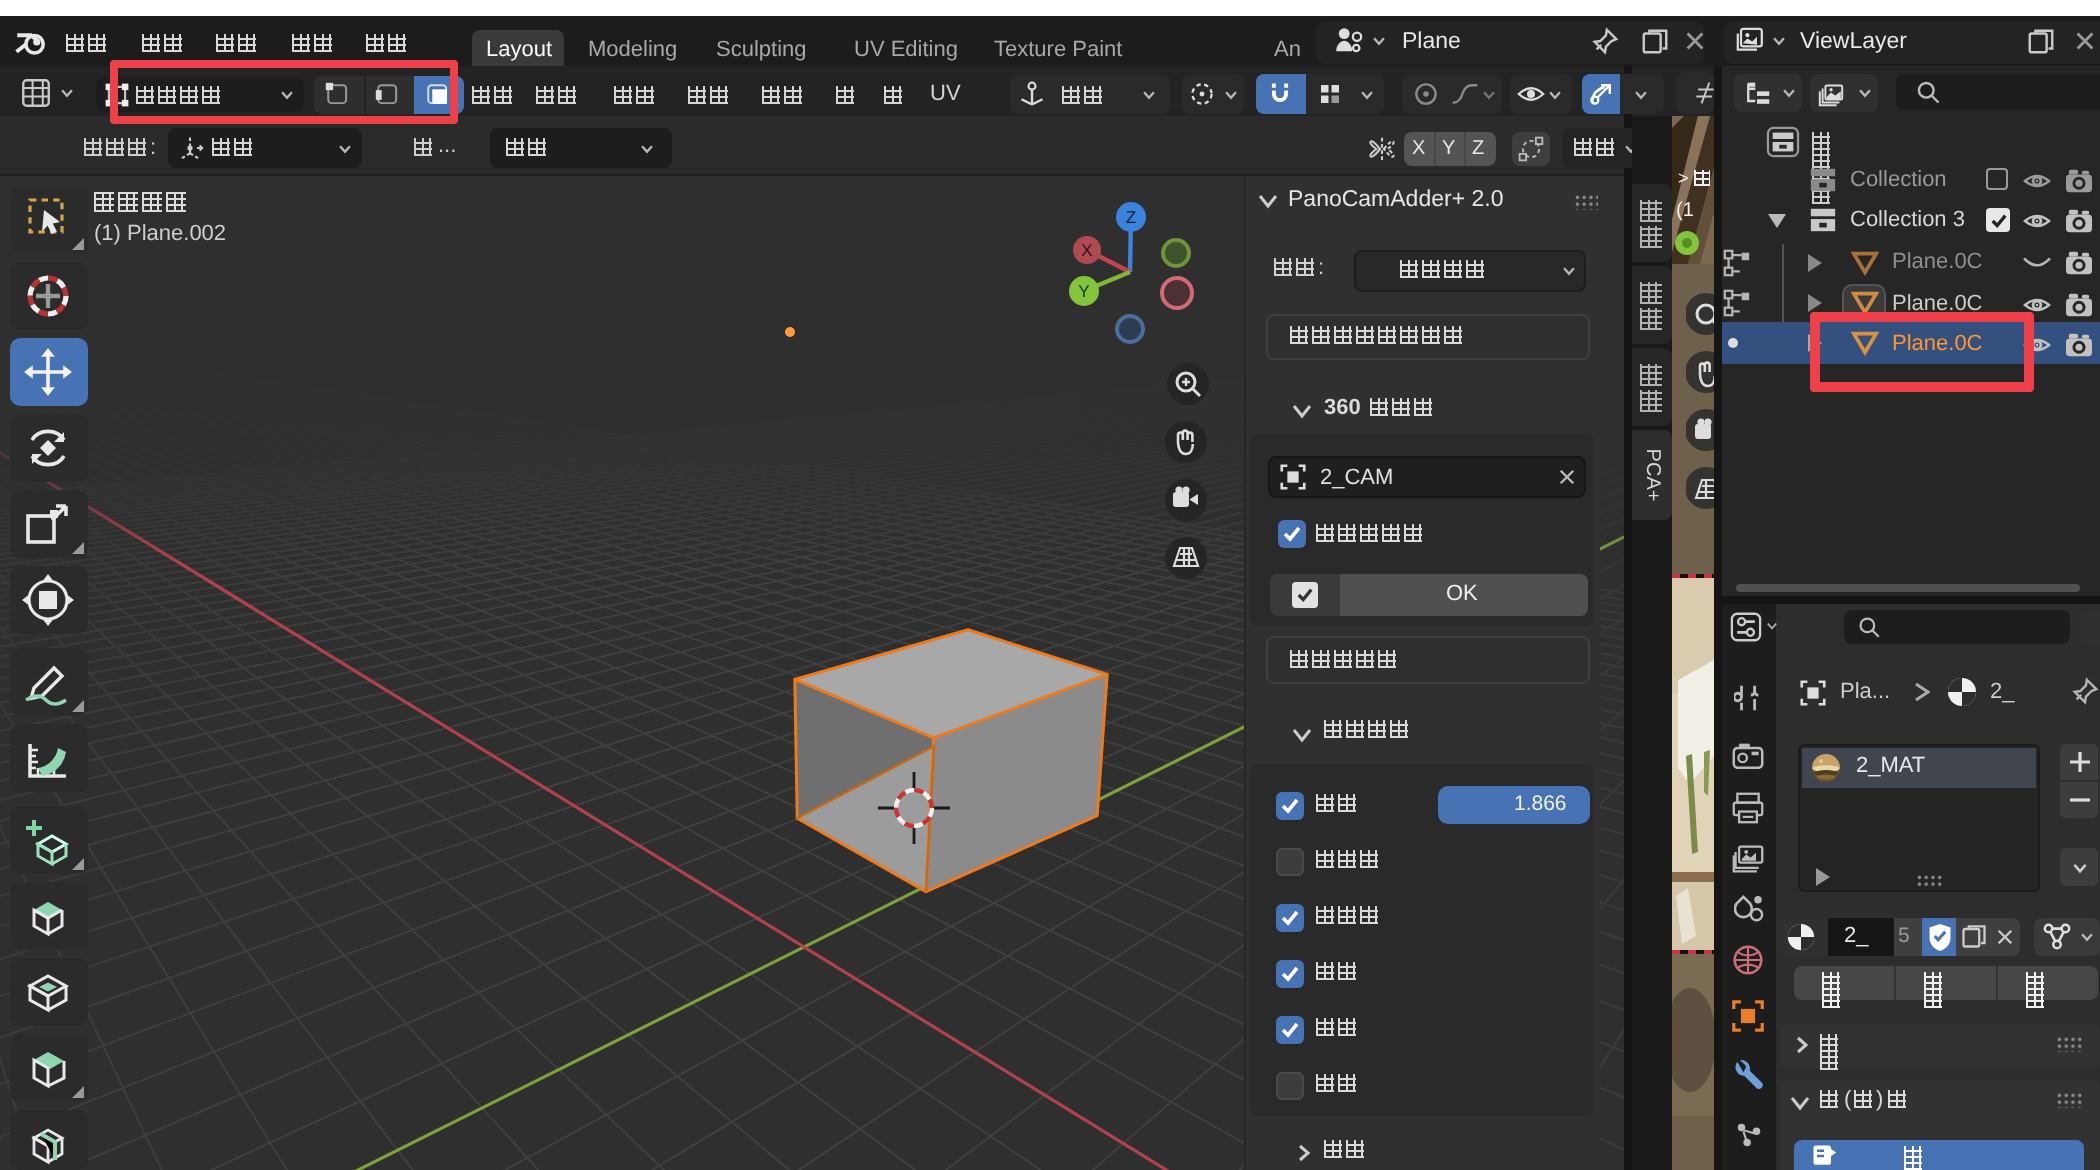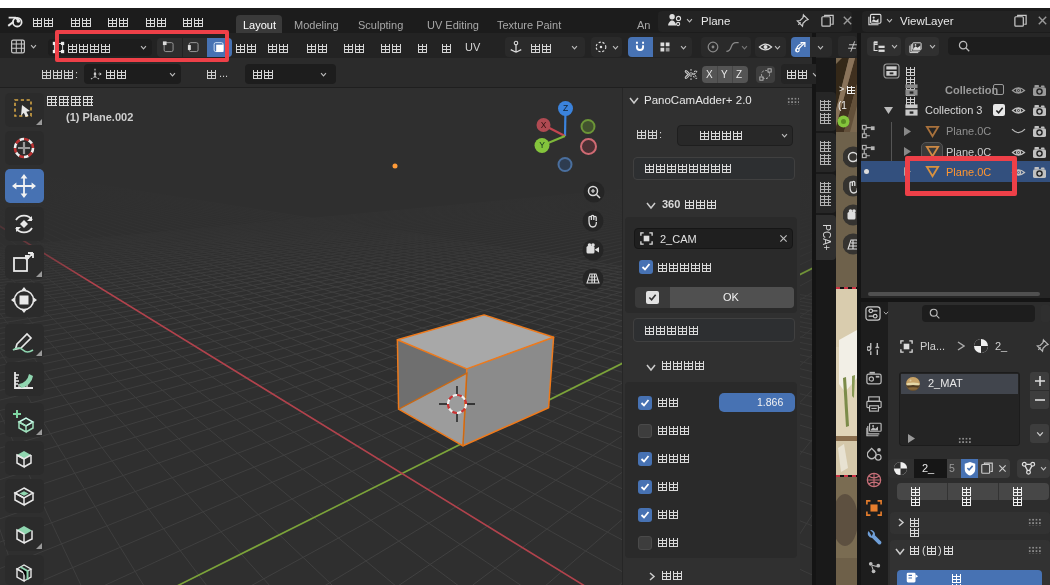--- a/index.html
+++ b/index.html
@@ -449,21 +449,21 @@
 </g>
 
 <g>
 <circle cx="457" cy="404" r="9" fill="none" stroke="#f0f0f0" stroke-width="2.2" stroke-dasharray="4.7 4.7"></circle>
 <circle cx="457" cy="404" r="9" fill="none" stroke="#c33" stroke-width="2.2" stroke-dasharray="4.7 4.7" stroke-dashoffset="4.7"></circle>
 <path d="M457 386v8M457 414v8M439 404h8M467 404h8" stroke="#1a1a1a" stroke-width="1.4"></path>
 </g>
 <circle cx="395" cy="166" r="2.5" fill="#ff9b38"></circle>
 </svg>
 <span style="position:absolute;left:47px;top:96px;line-height:10px;"><i style="display:inline-block;width:10px;height:10px;margin-right:2px;background:repeating-linear-gradient(0deg,#dcdcdc 0 1px,transparent 1px 3px),repeating-linear-gradient(90deg,#dcdcdc 0 1px,transparent 1px 3.8px)"></i><i style="display:inline-block;width:10px;height:10px;margin-right:2px;background:repeating-linear-gradient(0deg,#dcdcdc 0 1px,transparent 1px 3px),repeating-linear-gradient(90deg,#dcdcdc 0 1px,transparent 1px 3.8px)"></i><i style="display:inline-block;width:10px;height:10px;margin-right:2px;background:repeating-linear-gradient(0deg,#dcdcdc 0 1px,transparent 1px 3px),repeating-linear-gradient(90deg,#dcdcdc 0 1px,transparent 1px 3.8px)"></i><i style="display:inline-block;width:10px;height:10px;margin-right:2px;background:repeating-linear-gradient(0deg,#dcdcdc 0 1px,transparent 1px 3px),repeating-linear-gradient(90deg,#dcdcdc 0 1px,transparent 1px 3.8px)"></i></span>
-<div style="position:absolute;left:47px;top:111px;font-size:11px;color:#cfcfcf;font-weight:bold;white-space:nowrap;margin-left:19px;">(1) Plane.002</div>
+<div style="position:absolute;left:47px;top:111px;font-size:11px;color:#cfcfcf;font-weight:normal;white-space:nowrap;">(1) Plane.002</div>
 <svg class="abs" style="left:528px;top:93px" width="75" height="85" viewBox="0 0 75 85">
 <g transform="translate(37,43)">
 <line x1="0" y1="0" x2="0.5" y2="-28" stroke="#3b83dd" stroke-width="2.2"></line>
 <line x1="0" y1="0" x2="-21.5" y2="-11" stroke="#c4454f" stroke-width="2.2"></line>
 <line x1="0" y1="0" x2="-23" y2="9.5" stroke="#7eb73a" stroke-width="2.2"></line>
 <circle cx="0.5" cy="-27.5" r="7.5" fill="#3b83dd"></circle>
         <text x="0.5" y="-24.6" font-size="8.5" fill="#123" text-anchor="middle" font-family="Liberation Sans">Z</text>
 <circle cx="-21.5" cy="-11" r="7" fill="#b04a52"></circle>
         <text x="-21.5" y="-8.2" font-size="8.5" fill="#311" text-anchor="middle" font-family="Liberation Sans">X</text>
 <circle cx="-23" cy="9.5" r="7.5" fill="#84c43c"></circle>
@@ -746,21 +746,21 @@
 <rect x="3.5" y="3.5" width="11" height="3.4" fill="#ccc"></rect>
       <rect x="3.5" y="8.5" width="11" height="5" fill="#ccc"></rect>
       <rect x="7" y="10" width="4" height="2" fill="#2a2a2a"></rect>
     </svg>
 <span style="position:absolute;left:906px;top:66px;line-height:9px;"><i style="display:inline-block;width:9px;height:9px;margin-right:2px;background:repeating-linear-gradient(0deg,#cecece 0 1px,transparent 1px 3px),repeating-linear-gradient(90deg,#cecece 0 1px,transparent 1px 3.8px)"></i><i style="display:inline-block;width:9px;height:9px;margin-right:2px;background:repeating-linear-gradient(0deg,#cecece 0 1px,transparent 1px 3px),repeating-linear-gradient(90deg,#cecece 0 1px,transparent 1px 3.8px)"></i><i style="display:inline-block;width:9px;height:9px;margin-right:2px;background:repeating-linear-gradient(0deg,#cecece 0 1px,transparent 1px 3px),repeating-linear-gradient(90deg,#cecece 0 1px,transparent 1px 3.8px)"></i><i style="display:inline-block;width:9px;height:9px;margin-right:2px;background:repeating-linear-gradient(0deg,#cecece 0 1px,transparent 1px 3px),repeating-linear-gradient(90deg,#cecece 0 1px,transparent 1px 3.8px)"></i></span>
 <svg class="abs" style="left:904px;top:83px" width="15" height="14" viewBox="0 0 16 15">
 <rect x="1.5" y="1.5" width="13" height="4" fill="#8a8a8a"></rect>
       <rect x="1.5" y="7" width="13" height="6.5" fill="#8a8a8a"></rect>
       <rect x="6" y="9" width="4" height="2.5" fill="#262626"></rect>
     </svg>
-<div style="position:absolute;left:925px;top:84px;font-size:11px;color:#9a9a9a;font-weight:bold;white-space:nowrap;margin-left:20px;">Collection</div>
+<div style="position:absolute;left:925px;top:84px;font-size:11px;color:#9a9a9a;font-weight:normal;white-space:nowrap;">Collection</div>
 <div class="abs" style="left:993px;top:84px;width:11px;height:11px;border:1.4px solid #9a9a9a;border-radius:2px"></div>
 <svg class="abs" style="left:1011px;top:84px" width="15" height="13" viewBox="0 0 16 14">
       <path d="M1.5 7 Q8 1.5 14.5 7 Q8 12.5 1.5 7z" fill="none" stroke="#9a9a9a" stroke-width="1.3"></path>
       <circle cx="8" cy="7" r="2.1" fill="none" stroke="#9a9a9a" stroke-width="1.5"></circle>
       <circle cx="8" cy="7" r="0.7" fill="#9a9a9a"></circle>
     </svg>
 <svg class="abs" style="left:1032px;top:84px" width="15" height="13" viewBox="0 0 16 14">
 <rect x="1" y="3.5" width="14" height="9.5" rx="2" fill="#9a9a9a"></rect>
       <circle cx="8" cy="8.2" r="3.5" fill="#262626"></circle>
       <circle cx="8" cy="8.2" r="1.9" fill="#9a9a9a"></circle>

